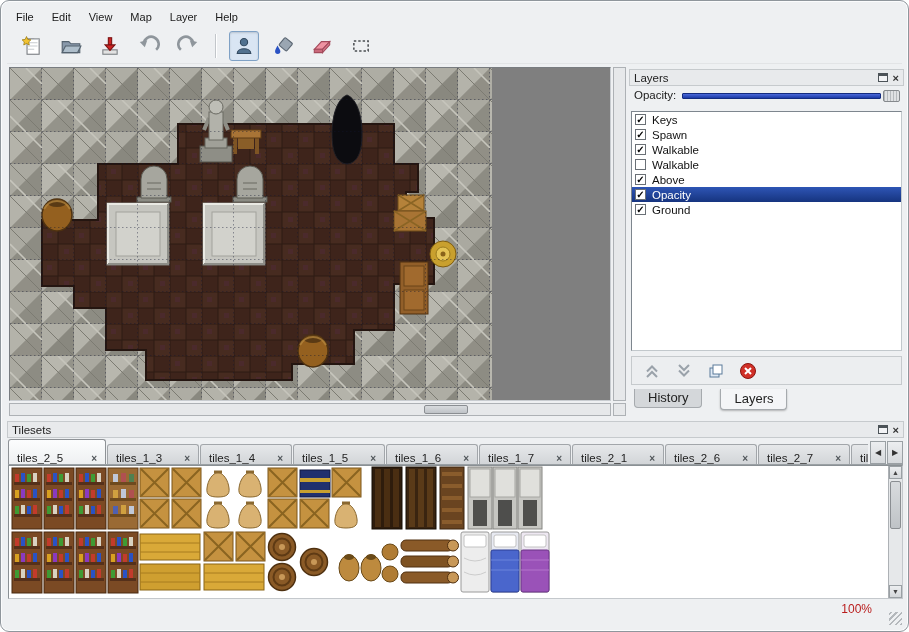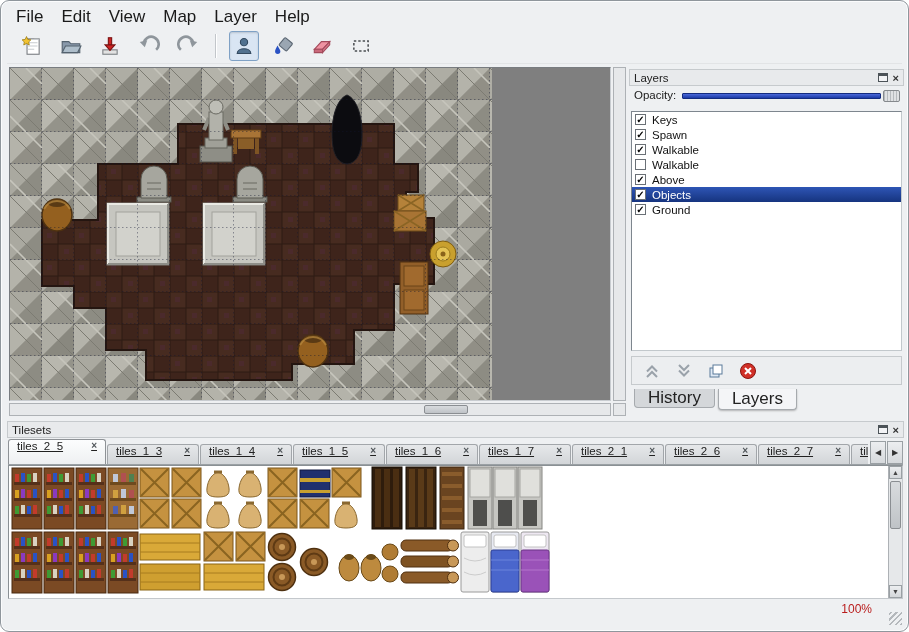--- a/index.html
+++ b/index.html
@@ -4,21 +4,21 @@
 <style>
   * { box-sizing: border-box; margin: 0; padding: 0; }
   html,body { background:#ffffff; font-family:"Liberation Sans", sans-serif; }
   .window {
     position:relative; width:909px; height:632px;
     background:#eef0f2; border:1px solid #8f969c; border-radius:9px;
     box-shadow: inset 0 0 0 1px #fbfcfd; overflow:hidden;
   }
   
   .menubar { position:absolute; left:6px; top:5px; right:6px; height:21px; display:flex; align-items:center; }
-  .menu-item { font-size:17px; color:#1a1a1a; padding:2px 9px; border-radius:3px; cursor:default; }
+  .menu-item { font-size:11px; color:#1a1a1a; padding:2px 9px; border-radius:3px; cursor:default; }
   
   .toolbar { position:absolute; left:6px; top:27px; right:6px; height:36px; display:flex; align-items:center; gap:9px; padding-left:10px; border-bottom:1px solid #e2e4e6; }
   .tool-btn { width:30px; height:30px; display:flex; align-items:center; justify-content:center; background:transparent; border:1px solid transparent; border-radius:3px; padding:0; }
   .tool-btn.active { background:#d9e5f3; border:1px solid #7fa1c5; box-shadow: inset 0 1px 2px rgba(0,0,0,.15); }
   .tool-sep { width:2px; height:24px; border-left:1px solid #c2c6ca; border-right:1px solid #ffffff; margin:0 3px; }
   .tool-btn svg { display:block; }
   
   .map-canvas { position:absolute; left:8px; top:66px; width:602px; height:334px; border:1px solid; border-color:#787c80 #c8ccd0 #c8ccd0 #787c80; background:#7f7f7f; overflow:hidden; }
   .map-canvas svg { display:block; }
   .sb { background:#e6e8ea; border:1px solid #adb1b5; position:absolute; }
@@ -40,27 +40,27 @@
   .slider-fill { position:absolute; left:0; right:19px; top:4px; height:6px; background:linear-gradient(#4a68da,#1b3aa6); border:1px solid #142c80; border-radius:1px; }
   .slider-handle { position:absolute; right:0; top:1px; width:17px; height:12px; background:#dfe1e3 repeating-linear-gradient(90deg,#b6babd 0 1px, transparent 1px 3px); border:1px solid #85898d; border-radius:2px; }
   .layer-list { position:absolute; left:2px; right:2px; top:42px; height:240px; background:#ffffff; border:1px solid; border-color:#7e868e #c2c8cc #c2c8cc #7e868e; overflow:hidden; }
   .layer-row { height:15px; display:flex; align-items:center; gap:6px; padding-left:3px; font-size:11.5px; color:#111; }
   .layer-row.selected { background:linear-gradient(#2e55b5,#16347f); color:#ffffff; }
   .checkbox { width:11px; height:11px; background:#fff; border:1px solid #6a7076; flex:0 0 auto; font-size:10px; line-height:10px; font-weight:bold; color:#000; text-align:center; }
   .checkbox.checked::after { content:"\2713"; }
   .layer-actions { position:absolute; left:2px; right:2px; top:287px; height:29px; border:1px solid #c6cacd; display:flex; align-items:center; gap:12px; padding-left:10px; background:#ecEEf0; background:#eceef0; }
   .act-btn { width:20px; height:20px; border:none; background:transparent; padding:0; display:flex; align-items:center; justify-content:center; }
   .dock-tabs { position:absolute; left:5px; top:320px; height:26px; display:flex; align-items:flex-start; }
-  .dock-tab { height:19px; line-height:18px; padding:0 13px; font-size:17px; color:#222; background:#d4d7da; border:1px solid #a6aaae; border-top:none; border-radius:0 0 4px 4px; margin-right:3px; }
+  .dock-tab { height:19px; line-height:18px; padding:0 13px; font-size:13px; color:#222; background:#d4d7da; border:1px solid #a6aaae; border-top:none; border-radius:0 0 4px 4px; margin-right:18px; }
   .dock-tab.active { background:#f4f5f7; box-shadow:0 1px 2px rgba(0,0,0,.25); height:21px; line-height:20px; }
   
   .tilesets-dock { position:absolute; left:6px; top:420px; width:897px; height:180px; }
   .ts-tabbar { position:absolute; left:1px; right:1px; top:19px; height:25px; display:flex; align-items:flex-end; border-bottom:1px solid #9aa0a4; }
   .ts-tabs { flex:1; display:flex; align-items:flex-end; overflow:hidden; height:25px; }
-  .ts-tab { flex:0 0 auto; width:92px; height:20px; display:flex; align-items:flex-start; justify-content:space-between; padding:0 8px; background:linear-gradient(#e6e8ea,#d2d5d8); border:1px solid #a2a6aa; border-bottom:none; border-radius:3px 3px 0 0; margin-right:1px; font-size:11.5px; color:#222; white-space:nowrap;text-decoration:underline; }
+  .ts-tab { flex:0 0 auto; width:92px; height:20px; display:flex; align-items:flex-end; justify-content:space-between; padding:0 8px; background:linear-gradient(#e6e8ea,#d2d5d8); border:1px solid #a2a6aa; border-bottom:none; border-radius:3px 3px 0 0; margin-right:1px; font-size:11.5px; color:#222; white-space:nowrap; }
   .ts-tab.active { width:98px; height:25px; background:linear-gradient(#fcfdfe,#eef0f2); border-color:#8e9296; }
   .tab-close { font-size:10px; color:#50565a; font-weight:bold; }
   .ts-scroll-btns { flex:0 0 auto; display:flex; gap:1px; margin-left:2px; }
   .tab-scroll { width:16px; height:23px; font-size:8px; color:#333; display:flex; align-items:center; justify-content:center; background:linear-gradient(#eceef0,#d6d9dc); border:1px solid #9aa0a4; padding:0; }
   .ts-content { position:absolute; left:1px; right:1px; top:44px; bottom:2px; background:#ffffff; border:1px solid; border-color:#8a9094 #c4c8cc #c4c8cc #8a9094; overflow:hidden; }
   .ts-content svg { display:block; }
   .ts-vscroll { position:absolute; right:0; top:0; bottom:0; width:14px; background:#e6e8ea; border-left:1px solid #adb1b5; }
   .sb-btn { position:absolute; left:0; width:13px; height:13px; font-size:7px; color:#444; display:flex; align-items:center; justify-content:center; background:linear-gradient(#eceef0,#d4d7da); border:1px solid #9aa0a4; padding:0; }
   .sb-btn.up { top:0; } .sb-btn.down { bottom:0; }
   .ts-vscroll .sb-thumb { left:1px; top:15px; width:11px; height:48px; }
@@ -270,21 +270,21 @@
           <span>Walkable</span>
         </div>
 
         <div class="layer-row">
           <span class="checkbox checked"></span>
           <span>Above</span>
         </div>
 
         <div class="layer-row selected">
           <span class="checkbox checked"></span>
-          <span>Objects</span>
+          <span>Opacity</span>
         </div>
 
         <div class="layer-row">
           <span class="checkbox checked"></span>
           <span>Ground</span>
         </div>
 
     </div>
     <div class="layer-actions">
       <button class="act-btn">

